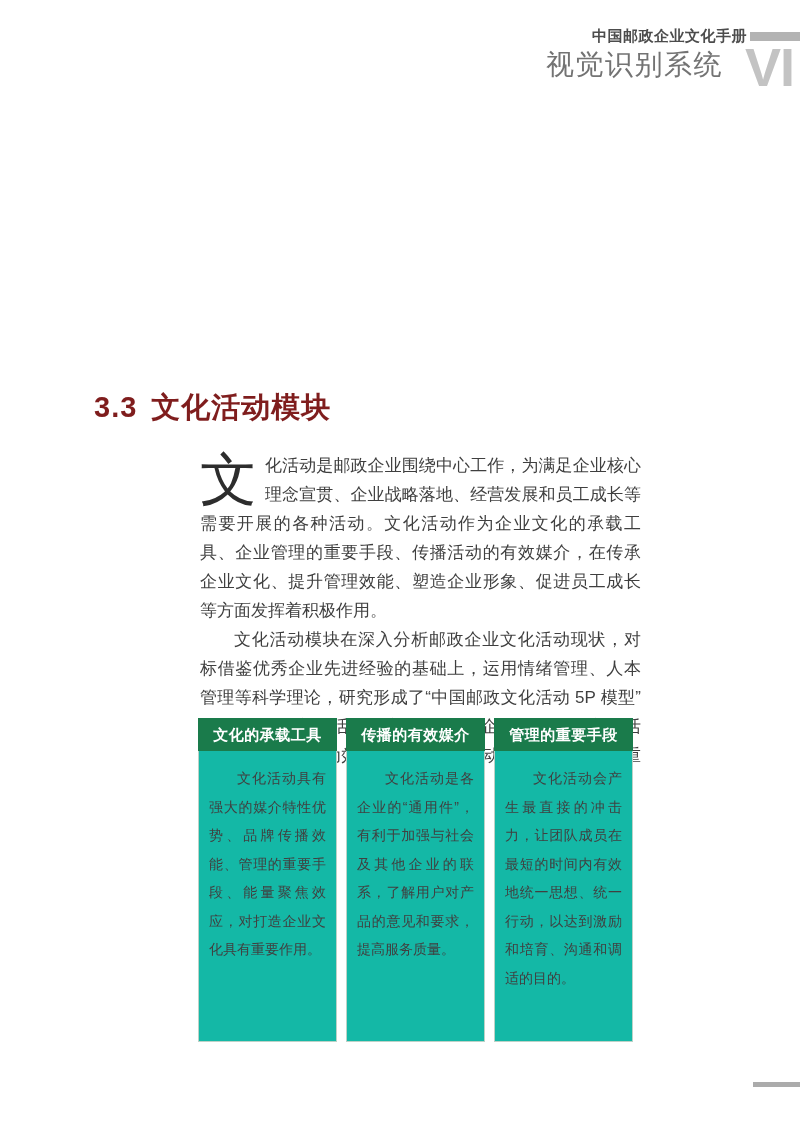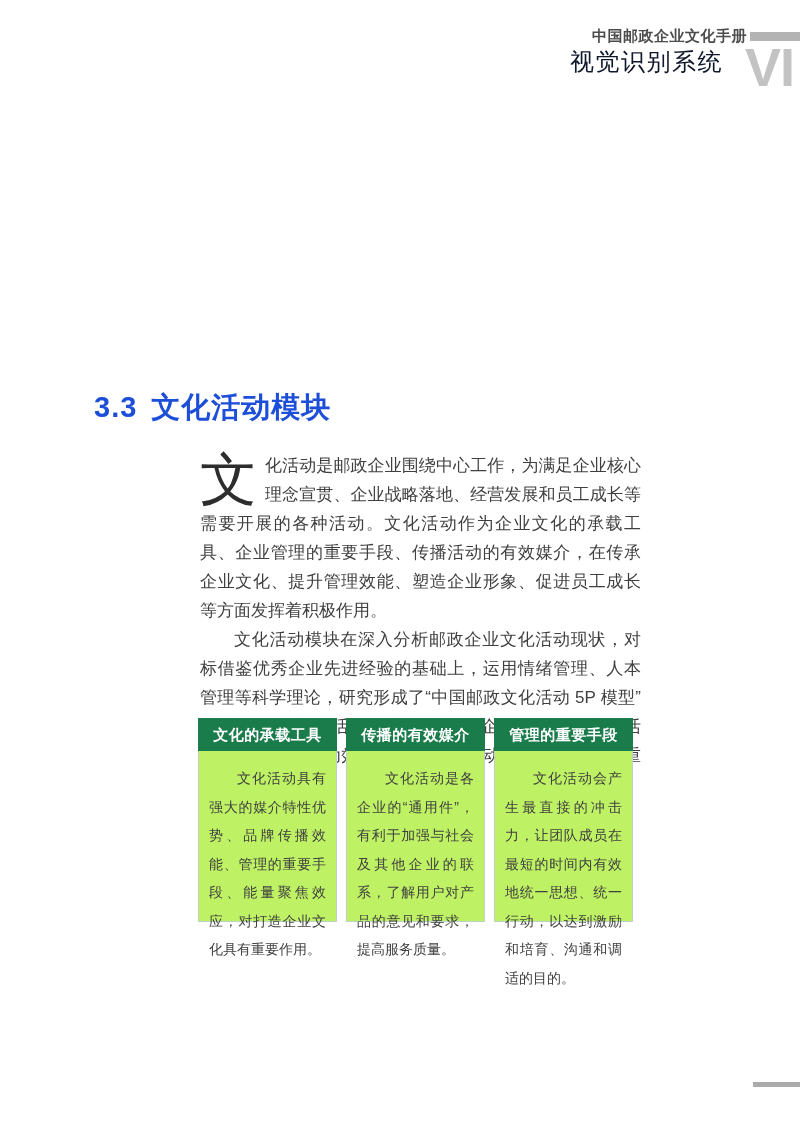--- a/index.html
+++ b/index.html
@@ -3,38 +3,38 @@
 <meta charset="utf-8">
 <style>
   html,body{margin:0;padding:0;background:#ffffff;}
   body{font-family:"Liberation Sans","DejaVu Sans",sans-serif;}
   .page{position:relative;width:800px;height:1132px;background:#ffffff;overflow:hidden;margin:0 auto;}
 
   
   .hdr1{position:absolute;top:27px;right:0;display:flex;align-items:center;}
   .hdr1-text{font-size:15px;font-weight:bold;color:#4c4c4c;letter-spacing:.5px;}
   .hdr1-bar{width:50px;height:9px;background:#b3b3b3;margin-left:3px;}
-  .hdr2{position:absolute;top:46px;right:77px;font-size:24px;color:#0f172a;letter-spacing:1.5px;}
+  .hdr2{position:absolute;top:46px;right:77px;font-size:28px;color:#737373;letter-spacing:1.5px;}
   .vi-logo{position:absolute;top:40px;right:6px;font-size:54px;line-height:1;font-weight:bold;
            color:#c3c3c3;letter-spacing:-1px;text-align:right;}
 
   
-  .section-title{position:absolute;left:94px;top:388px;font-size:29px;font-weight:bold;color:#1d4ed8;letter-spacing:1px;}
+  .section-title{position:absolute;left:94px;top:388px;font-size:29px;font-weight:bold;color:#7f1d1d;letter-spacing:1px;}
   .section-title .num{margin-right:14px;}
 
   
   .intro{position:absolute;left:200px;top:451px;width:441px;font-size:17px;line-height:29px;
          color:#3f3f3f;text-align:justify;}
   .intro p{margin:0;}
   .dropcap{float:left;font-size:57px;line-height:50px;margin:3px 8px 0 0;color:#2d2d2d;}
   .p2{text-indent:2em;}
 
   
   .cards{position:absolute;left:198px;top:718px;display:flex;gap:9px;}
-  .card{position:relative;width:139px;height:204px;border:1px solid #bcd2c7;background:#bef264;box-sizing:border-box;}
+  .card{position:relative;width:139px;height:324px;border:1px solid #bcd2c7;background:#14b8a6;box-sizing:border-box;}
   .card-h{position:absolute;top:-1px;left:-1px;right:-1px;height:33px;line-height:33px;text-align:center;
           background:#1a7b4b;color:#ffffff;font-weight:bold;font-size:15px;letter-spacing:.5px;}
   .card-b{margin-top:32px;padding:13px 10px 0 10px;font-size:14px;line-height:28.5px;
           text-align:justify;text-indent:2em;color:#404040;}
 
   
   .pageno{position:absolute;top:1132px;right:50px;font-size:15px;color:#a16207;}
   .footer-bar{position:absolute;top:1082px;right:0;width:47px;height:5px;background:#ababab;}
 </style>
 </head>

